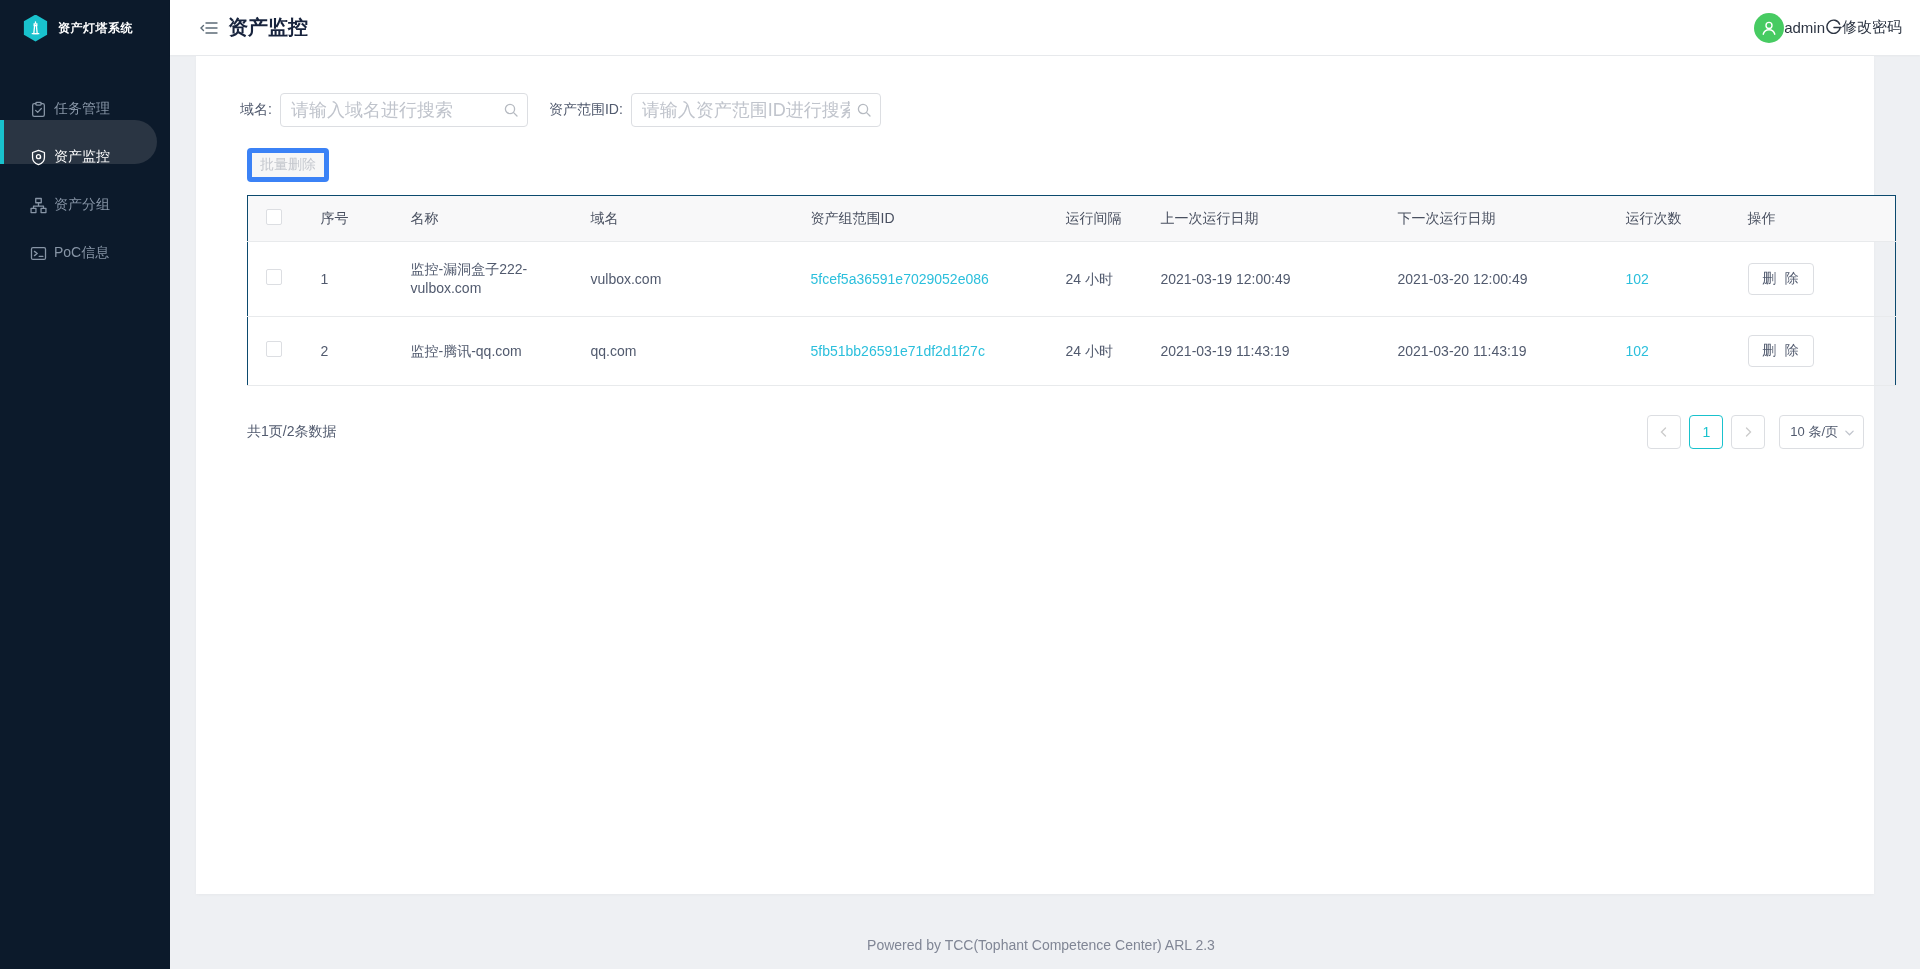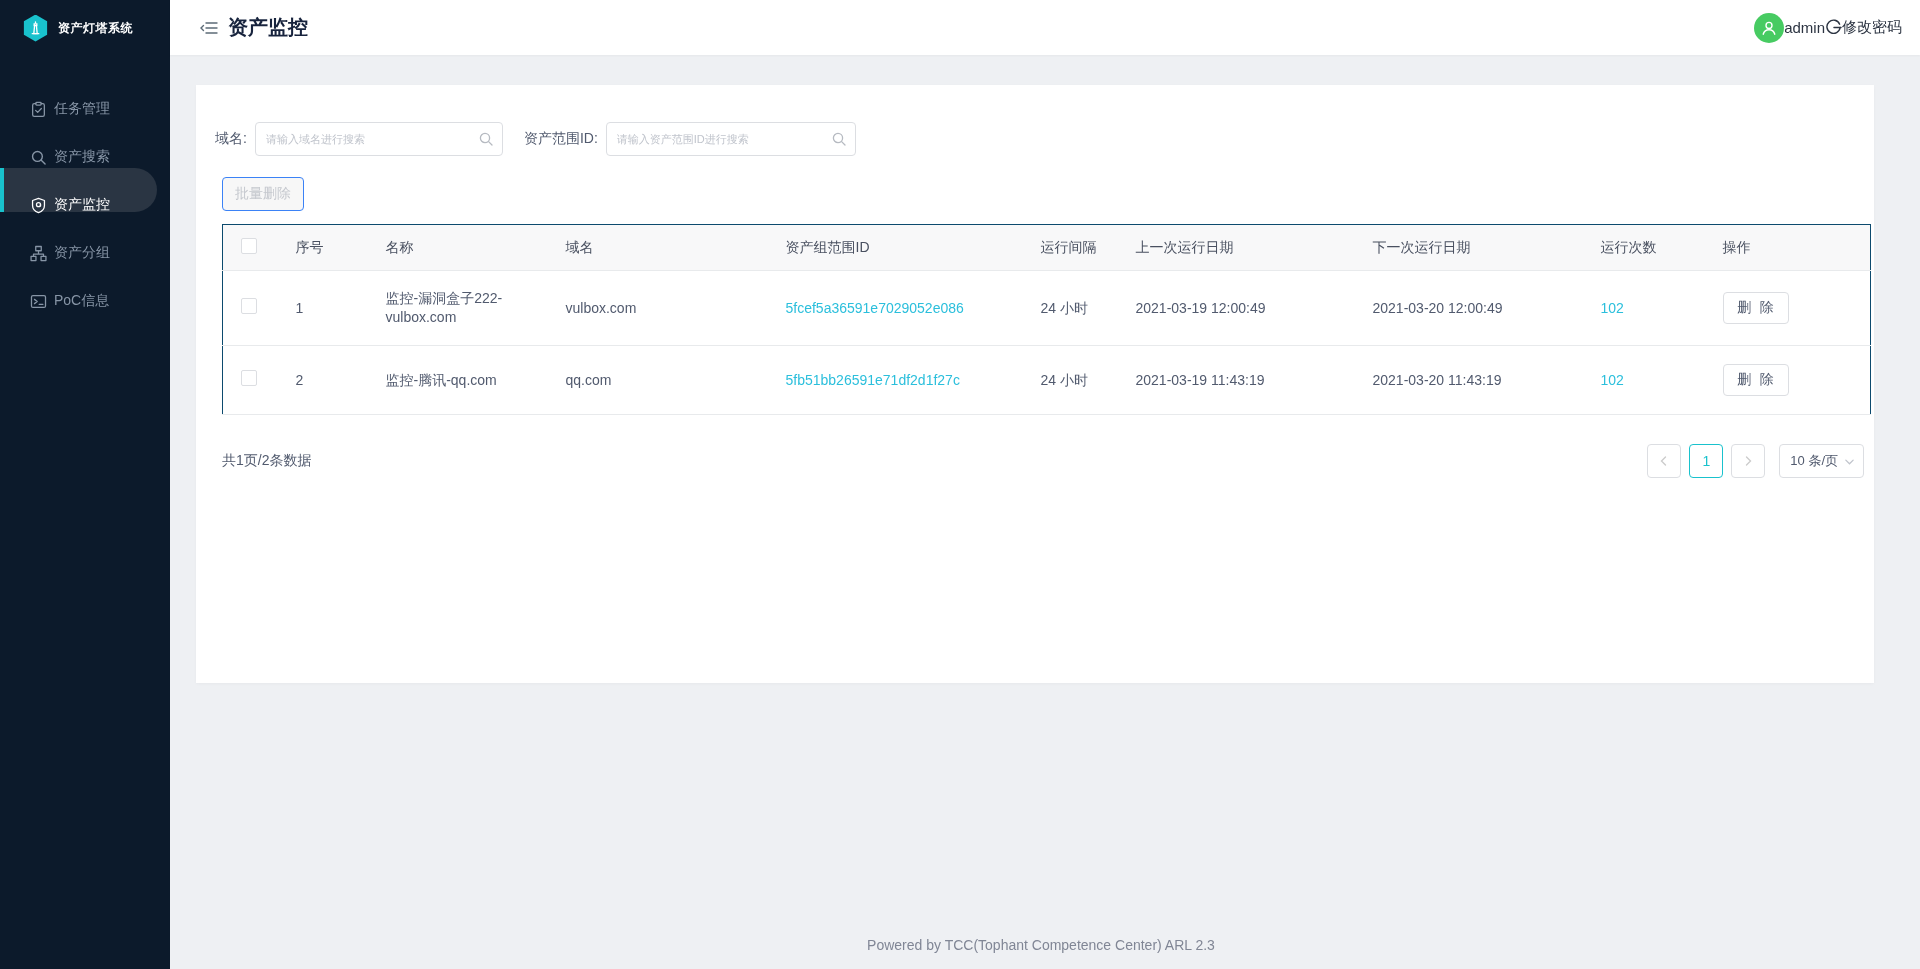--- a/index.html
+++ b/index.html
@@ -36,36 +36,36 @@
   .fold { width:18px; height:16px; margin-right:10px; cursor:pointer; display:inline-flex; }
   .page-title { font-size:20px; font-weight:bold; color:#17233d; }
   .topbar-right { margin-left:auto; display:flex; align-items:center; gap:0; color:#2c3442; font-size:15px; }
   .avatar { width:30px; height:30px; border-radius:50%; background:var(--avatar);
     display:flex; align-items:center; justify-content:center; cursor:pointer; }
   .hlink { cursor:pointer; }
   .ic { display:inline-flex; }
 
   
   .content { flex:1; position:relative; }
-  .card { position:absolute; left:26px; top:30px; width:1678px; height:598px;
-    background:#fff; box-shadow:0 1px 3px rgba(0,0,0,.03); }
+  .card { position:absolute; left:26px; top:1px; width:1678px; height:838px;
+    background:#fff; box-shadow:0 1px 3px rgba(0,0,0,.03);padding-left:25px; }
 
   .filter-row { display:flex; align-items:center; padding:37px 0 0 19px; }
   .filter-label { color:#515a6e; margin-right:8px; }
   .search-box { position:relative; }
   .search-box input { height:34px; border:1px solid #dcdee2; border-radius:4px;
-    padding:0 30px 0 10px; font-size:11px; color:#14532d; outline:none;
+    padding:0 30px 0 10px; font-size:18px; color:#14532d; outline:none;
     font-family:"Liberation Sans","DejaVu Sans",sans-serif; }
   .search-box input::placeholder { color:#c0c4cc; }
   .search-box .mag { position:absolute; right:9px; top:9px; width:16px; height:16px; }
   .sb1 input { width:248px; } .sb2 input { width:250px; }
   .sb2 { margin-left:0; } .lbl2 { margin-left:21px; }
 
   .toolbar { padding:21px 0 0 26px; }
-  .btn-disabled { height:34px; width:82px; background:#f7f7f7; border:1px solid #3b82f6;
+  .btn-disabled { height:34px; width:82px; background:#f7f7f7; border:5px solid #3b82f6;
     border-radius:4px; color:#c5c8ce; font-size:14px; cursor:not-allowed;
     font-family:"Liberation Sans","DejaVu Sans",sans-serif; }
 
   table { border-collapse:collapse; table-layout:fixed; margin:13px 0 0 26px;
     width:1648px; font-size:14px; }
   thead th { background:#f8f8f9; height:46px; text-align:left; color:#495060;
     font-weight:400; padding:0 10px 0 18px; border-bottom:1px solid #e8eaec; }
   table { border:1px solid #0c4a6e; }
   tbody td { padding:18px 10px 18px 18px; border-bottom:1px solid #e8eaec;
     color:#515a6e; vertical-align:middle; word-break:break-word; line-height:19px; }
@@ -112,29 +112,20 @@
       <span class="mi-icon">
         <svg viewBox="0 0 16 16" fill="none" stroke="currentColor" stroke-width="1.2" stroke-linecap="round" stroke-linejoin="round">
           <path d="M5.5 2.5H4a1.5 1.5 0 0 0-1.5 1.5v9A1.5 1.5 0 0 0 4 14.5h8a1.5 1.5 0 0 0 1.5-1.5V4A1.5 1.5 0 0 0 12 2.5h-1.5"></path>
           <rect x="5.5" y="1.2" width="5" height="2.6" rx="0.8"></rect>
           <path d="M5.3 8.8l1.9 1.9 3.5-3.6"></path>
         </svg>
       </span>
       <span class="mi-label">任务管理</span>
     </div>
 
-    <div class="menu-item">
-      <span class="mi-icon">
-        <svg viewBox="0 0 16 16" fill="none" stroke="currentColor" stroke-width="1.3" stroke-linecap="round">
-          <circle cx="7" cy="7" r="4.6"></circle>
-            <path d="M10.6 10.6L14.2 14.2"></path>
-        </svg>
-      </span>
-      <span class="mi-label">资产搜索</span>
-    </div>
 
     <div class="menu-item active">
       <span class="pill"></span>
       <span class="bar"></span>
       <span class="mi-icon">
         <svg viewBox="0 0 16 16" fill="none" stroke="currentColor" stroke-width="1.2" stroke-linecap="round" stroke-linejoin="round">
           <path d="M8 1.3l5.6 2v4.6c0 3.5-2.4 5.6-5.6 6.8-3.2-1.2-5.6-3.3-5.6-6.8V3.3z"></path>
           <circle cx="8" cy="7.2" r="1.9"></circle>
             <path d="M9.9 7.2v1.2"></path>
         </svg>

